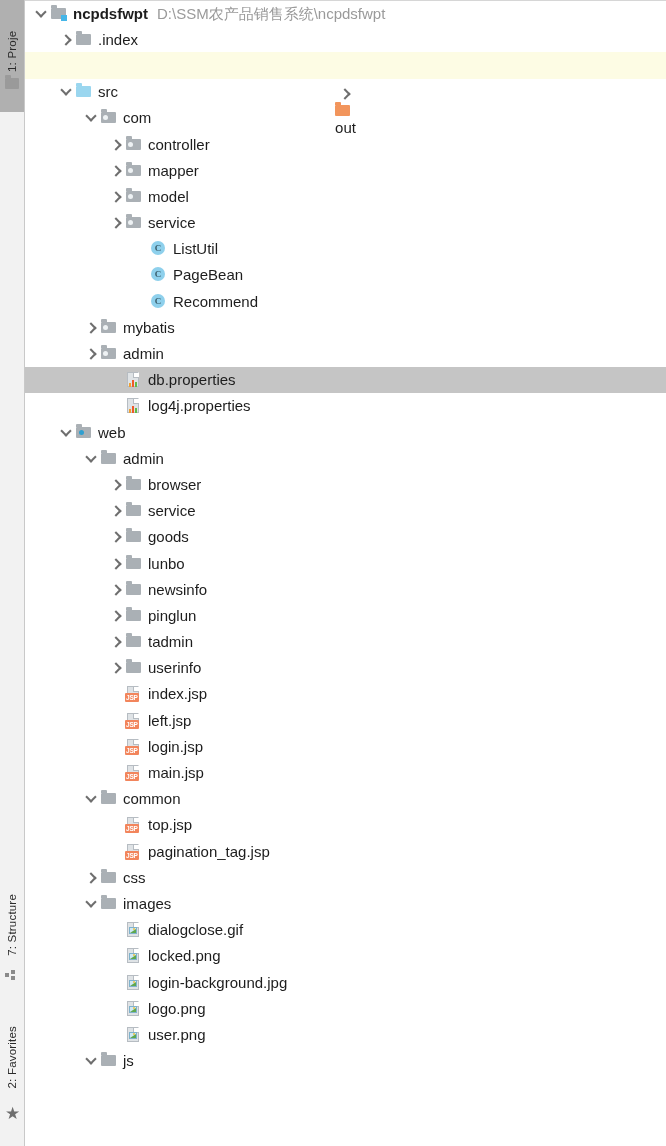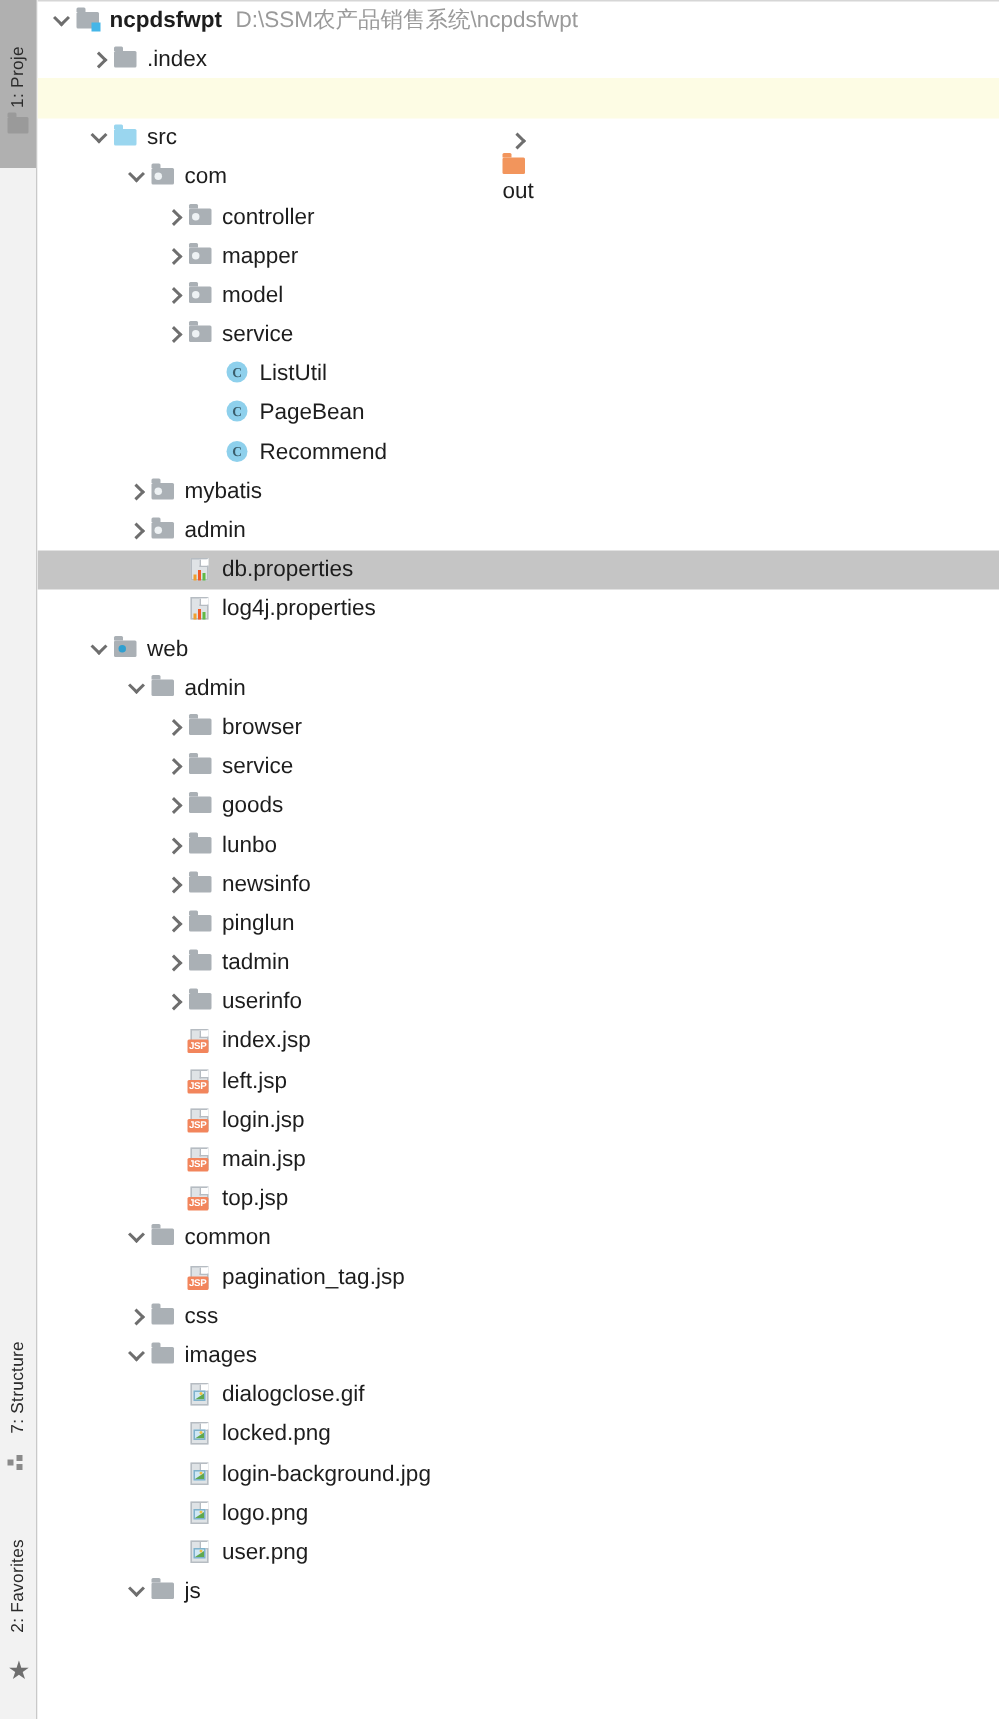--- a/index.html
+++ b/index.html
@@ -453,37 +453,37 @@
           <span class="twisty none"></span>
           <span class="icon">
             <span class="doc">
               <span class="fold"></span>
             </span>
             <span class="jspbadge">JSP</span>
           </span>
           <span class="label">main.jsp</span>
         </div>
         <div class="row">
+          <span style="display: inline-block; flex: 0 0 58px; width: 58px;"></span>
+          <span class="twisty open"></span>
+          <span class="icon">
+            <span class="fld gray"></span>
+          </span>
+          <span class="label">common</span>
+        </div>
+        <div class="row">
           <span style="display: inline-block; flex: 0 0 83px; width: 83px;"></span>
           <span class="twisty none"></span>
           <span class="icon">
             <span class="doc">
               <span class="fold"></span>
             </span>
             <span class="jspbadge">JSP</span>
           </span>
           <span class="label">top.jsp</span>
-        </div>
-        <div class="row">
-          <span style="display: inline-block; flex: 0 0 58px; width: 58px;"></span>
-          <span class="twisty open"></span>
-          <span class="icon">
-            <span class="fld gray"></span>
-          </span>
-          <span class="label">common</span>
         </div>
         <div class="row">
           <span style="display: inline-block; flex: 0 0 83px; width: 83px;"></span>
           <span class="twisty none"></span>
           <span class="icon">
             <span class="doc">
               <span class="fold"></span>
             </span>
             <span class="jspbadge">JSP</span>
           </span>

